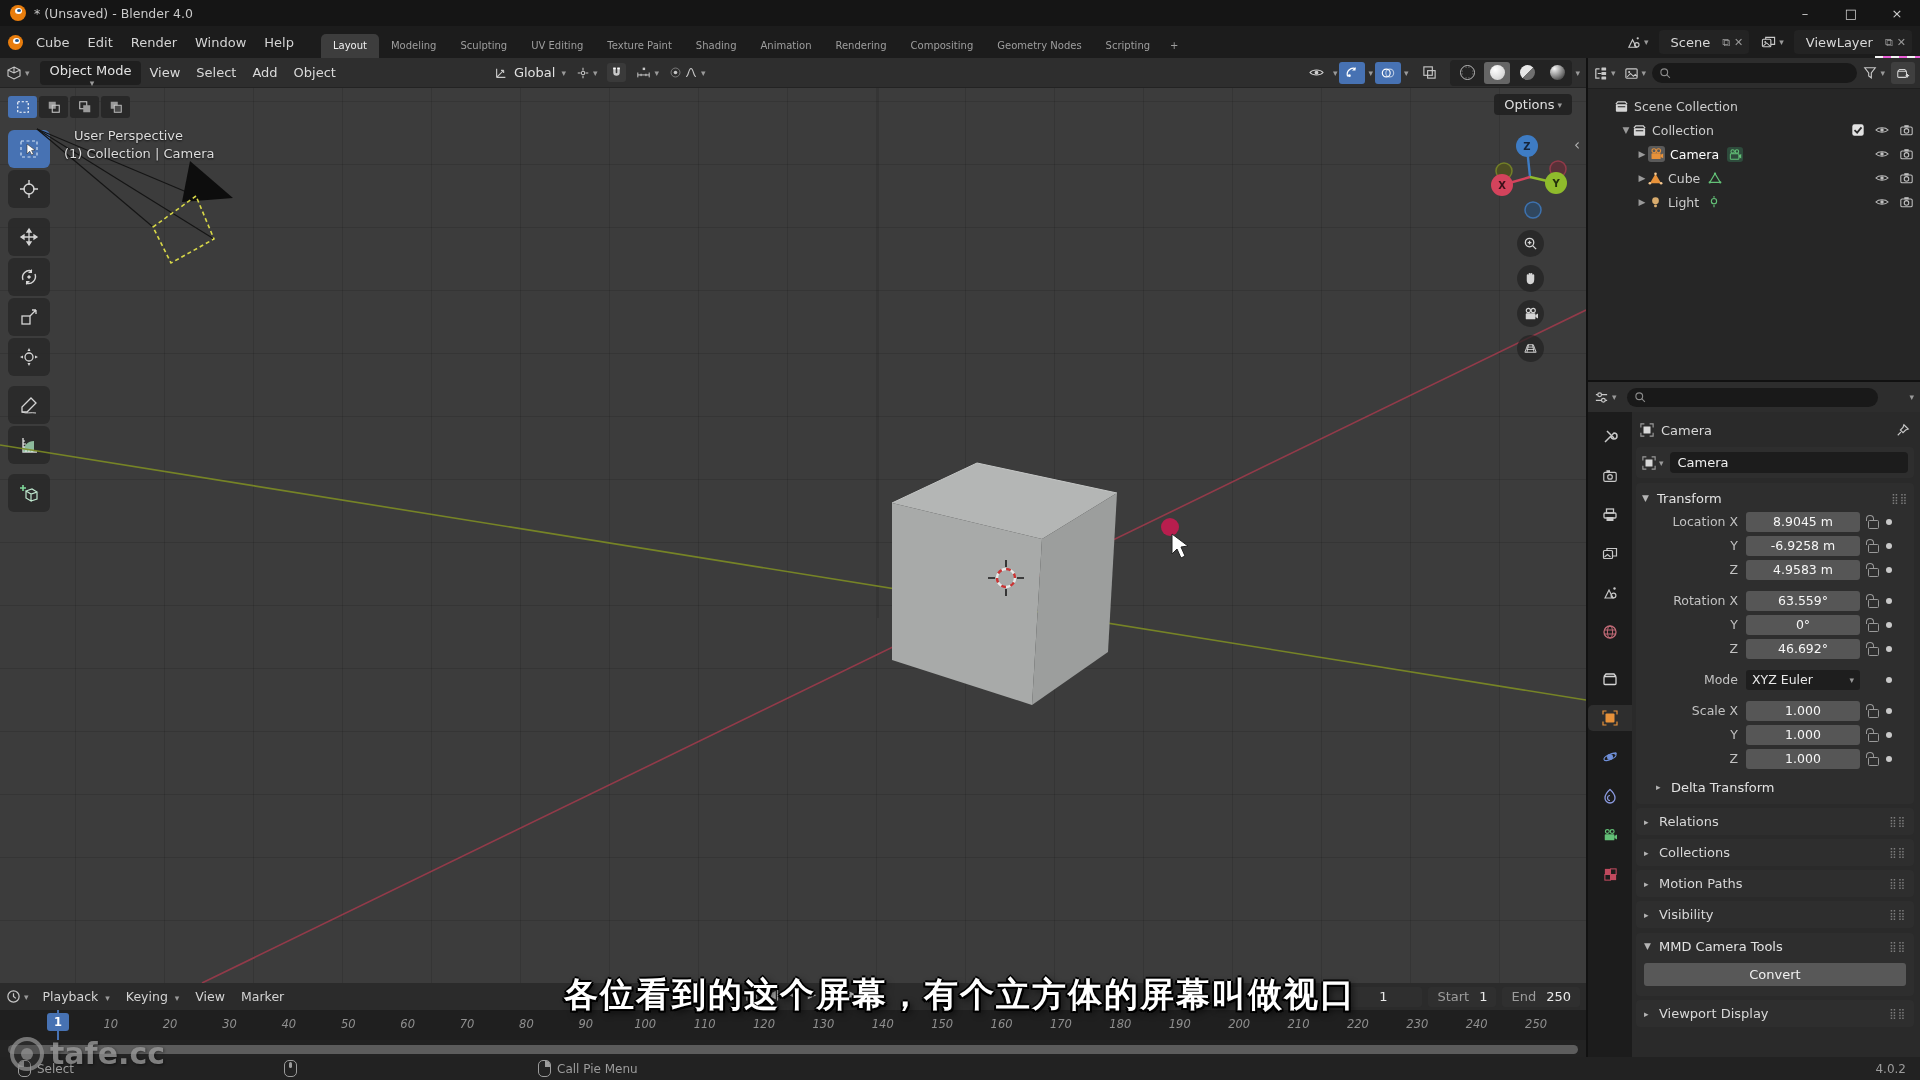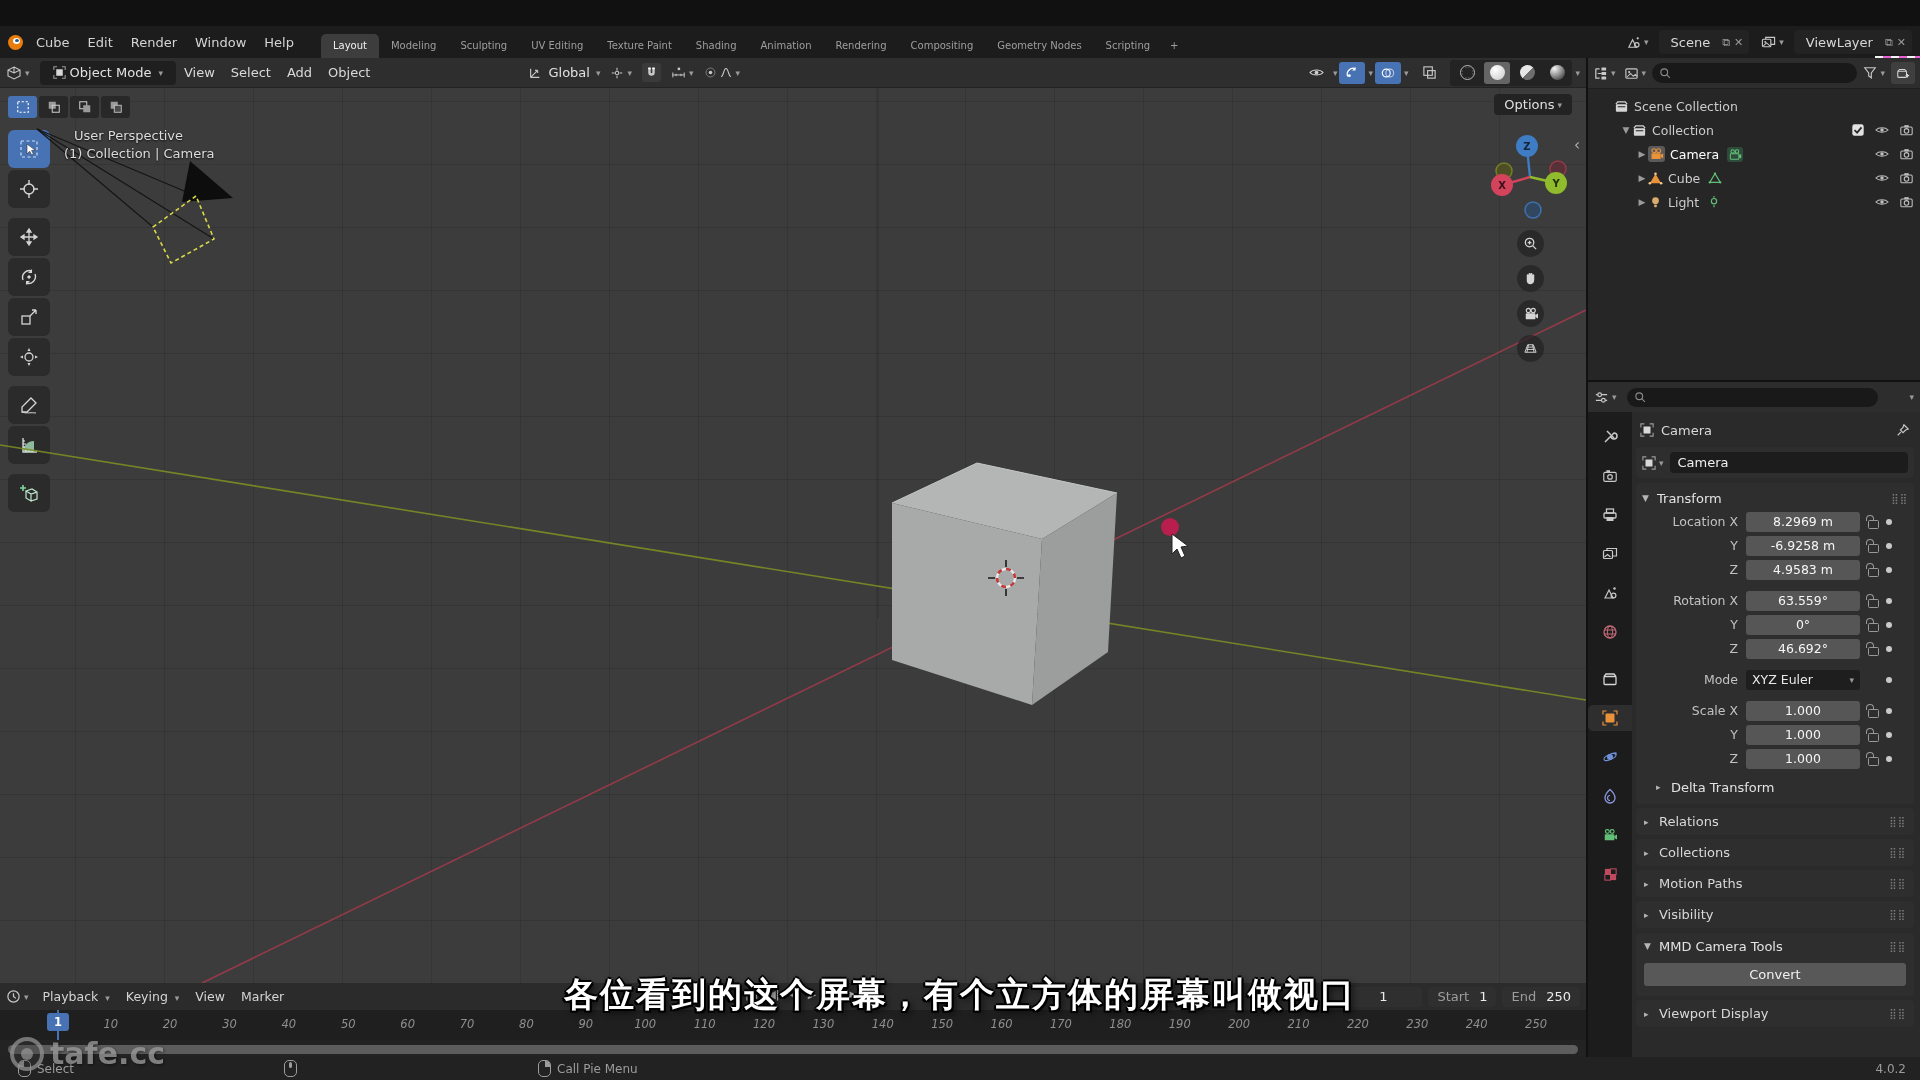--- a/index.html
+++ b/index.html
@@ -34,21 +34,21 @@
   
   #checker{left:1875px;top:56px;width:45px;height:33px;
     background:repeating-conic-gradient(#ea5fd8 0% 25%, #f3f3f3 0% 50%);background-size:16px 16px;}
 
   
   #viewport{left:0;top:58px;width:1586px;height:925px;background-color:#3c3c3c;
     background-image:linear-gradient(rgba(0,0,0,.12) 1px,transparent 1px),linear-gradient(90deg,rgba(0,0,0,.12) 1px,transparent 1px);
     background-size:89px 63px;background-position:-14px -20px;}
   #vp-header{left:0;top:0;width:100%;height:30px;background:#2e2e2e;display:flex;align-items:center;padding:0 6px;box-sizing:border-box;border-bottom:1px solid #232323;}
   .hdr-group{display:flex;align-items:center;margin-right:10px;}
-  .hdr-btn{display:flex;align-items:center;background:#1f1f1f;border-radius:4px;padding:2px 13px;height:20px;}
+  .hdr-btn{display:flex;align-items:center;background:#1f1f1f;border-radius:4px;padding:2px 6px;height:20px;flex-direction:column;}
   .hdr-btn .lbl{color:#e2e2e2;margin:0 4px;}
   .vmenu{color:#dadada;padding:3px 8px;}
   .tglbtn{width:26px;height:22px;border-radius:3px;display:flex;align-items:center;justify-content:center;margin-left:2px;}
   .tglbtn.on{background:#4772b3;}
   .sph{width:15px;height:15px;border-radius:50%;}
 
   #selmode{left:8px;top:38px;display:flex;gap:2px;}
   .smbtn{width:29px;height:22px;border-radius:3px;background:#282828;display:flex;align-items:center;justify-content:center;}
   .smbtn.on{background:#4772b3;}
 
@@ -129,20 +129,29 @@
   #watermark{left:10px;top:1036px;display:flex;align-items:center;z-index:51;opacity:.78;}
   #watermark .wm-logo{width:34px;height:34px;border-radius:50%;border:4px solid #8e8e8e;box-sizing:border-box;position:relative;background:rgba(60,60,60,.4);}
   #watermark .wm-logo::after{content:"";position:absolute;left:7px;top:7px;width:12px;height:12px;border-radius:50%;background:#8e8e8e;}
   #watermark .wm-text{font-size:30px;font-weight:bold;color:#9a9a9a;margin-left:6px;text-shadow:1px 1px 3px rgba(0,0,0,.6);}
 </style>
 </head>
 <body>
 
 <div id="app">
 
+  <div id="titlebar" class="abs">
+    <span class="logo"></span>
+    <span class="title">* (Unsaved) - Blender 4.0</span>
+    <div class="winbtns">
+      <span class="winbtn">–</span>
+      <span class="winbtn">□</span>
+      <span class="winbtn">×</span>
+    </div>
+  </div>
 
   <div id="topbar" class="abs">
     <span class="logo" style="width:15px;height:15px;margin-right:4px;"></span>
     <span class="menu-item">Cube</span>
     <span class="menu-item">Edit</span>
     <span class="menu-item">Render</span>
     <span class="menu-item">Window</span>
     <span class="menu-item">Help</span>
     <div class="tabs">
       <span class="tab active">Layout</span>
@@ -768,21 +777,21 @@
       <div class="blk">
         <div class="blk-h">
           <span class="caret">▼</span>
           <span>Transform</span>
           <span class="grip">⣿⣿</span>
         </div>
 
         <div class="trow">
             <span class="tlabel">Location X</span>
             <div class="tfield">
-              <span>8.2969 m</span>
+              <span>8.9045 m</span>
             </div>
             <span class="lockwrap">
               <span class="padlock"></span>
             </span>
             <span class="adot"></span>
           </div>
         <div class="trow">
             <span class="tlabel">Y</span>
             <div class="tfield">
               <span>-6.9258 m</span>

